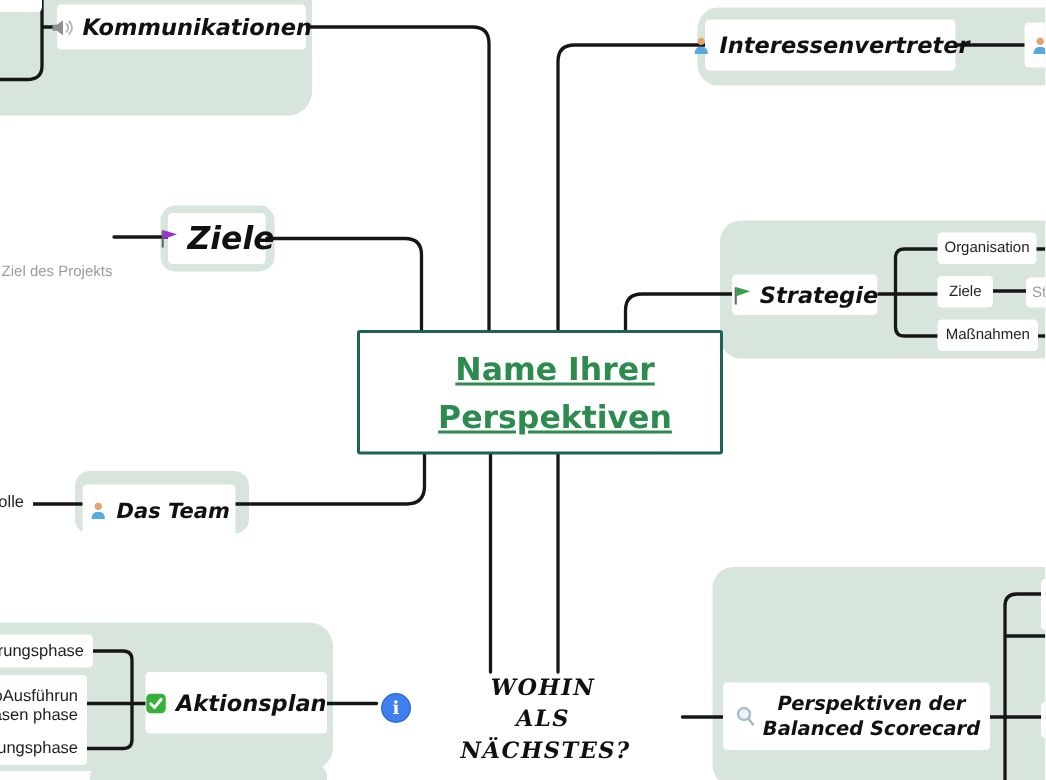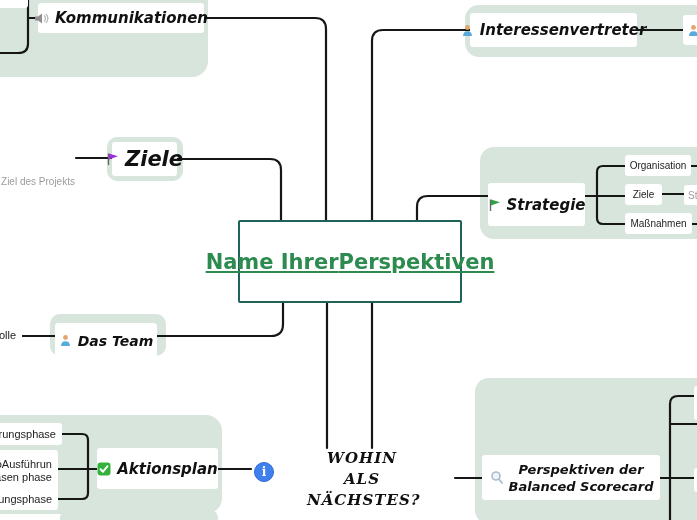--- a/index.html
+++ b/index.html
@@ -8,21 +8,21 @@
   .panel{position:absolute;background:#d7e5dc;z-index:1;}
   #connectors{position:absolute;left:0;top:0;z-index:2;}
   .box{position:absolute;background:#fff;z-index:3;border-radius:3px;display:flex;
        align-items:center;justify-content:center;gap:6px;}
   .node-label{font-weight:bold;font-style:italic;color:#111;white-space:nowrap;}
   .small{font-family:"Liberation Sans",sans-serif;font-size:10px;color:#222;white-space:nowrap;}
   .gray{color:#9c9c9c;}
   .frag{justify-content:flex-end;padding-right:6px;box-sizing:border-box;
         font-family:"Liberation Sans",sans-serif;font-size:11px;color:#222;}
   .frag2{flex-direction:column;align-items:flex-end;gap:0;line-height:13px;}
-  .center-box{border:2px solid #1e6258;border-radius:2px;flex-direction:row;gap:0;}
+  .center-box{border:2px solid #1e6258;border-radius:2px;flex-direction:column;gap:0;padding-left:20px;}
   .center-line{font-weight:bold;font-size:21px;line-height:32px;color:#2e8b50;
                text-decoration:underline;white-space:nowrap;}
   .wohin{position:absolute;z-index:3;text-align:center;
          font-family:"DejaVu Serif",serif;font-weight:bold;font-style:italic;
          font-size:15px;line-height:21px;letter-spacing:1px;color:#101010;}
   .persp-label{font-weight:bold;font-style:italic;font-size:13px;line-height:17px;
                color:#111;text-align:center;white-space:nowrap;}
   .info{position:absolute;z-index:4;width:20px;height:20px;border-radius:50%;
         background:#4080ee;border:1px solid #2f6bd4;box-sizing:border-box;
         color:#fff;font-family:"DejaVu Serif",serif;font-weight:bold;font-size:12px;
@@ -151,21 +151,21 @@
   </div>
   <div class="box" style="left:683px;top:15px;width:30px;height:30px;justify-content:flex-start;padding-left:4px;box-sizing:border-box;">
     <span class="icon">
       <svg width="13" height="13" viewBox="0 0 14 14">
           <circle cx="7" cy="3.8" r="2.6" fill="#e2a56e"></circle>
           <path d="M2.2 13 Q2.2 7.8 7 7.8 Q11.8 7.8 11.8 13 Z" fill="#58aadd"></path>
         </svg>
     </span>
   </div>
 
-  <div class="box" style="left:488px;top:183px;width:97px;height:43px;">
+  <div class="box" style="left:488px;top:183px;width:97px;height:27px;">
     <span class="icon">
       <svg width="13" height="14" viewBox="0 0 13 14">
           <path d="M2.5 1.5 V13" stroke="#666" stroke-width="1.4"></path>
           <path d="M3 1.5 L12 4.2 L3 7.5 Z" fill="#2fa043"></path>
         </svg>
     </span>
     <span class="node-label" style="font-size:15px;">Strategie</span>
   </div>
   <div class="box small" style="left:625px;top:155px;width:66px;height:21px;">
     <span>Organisation</span>

